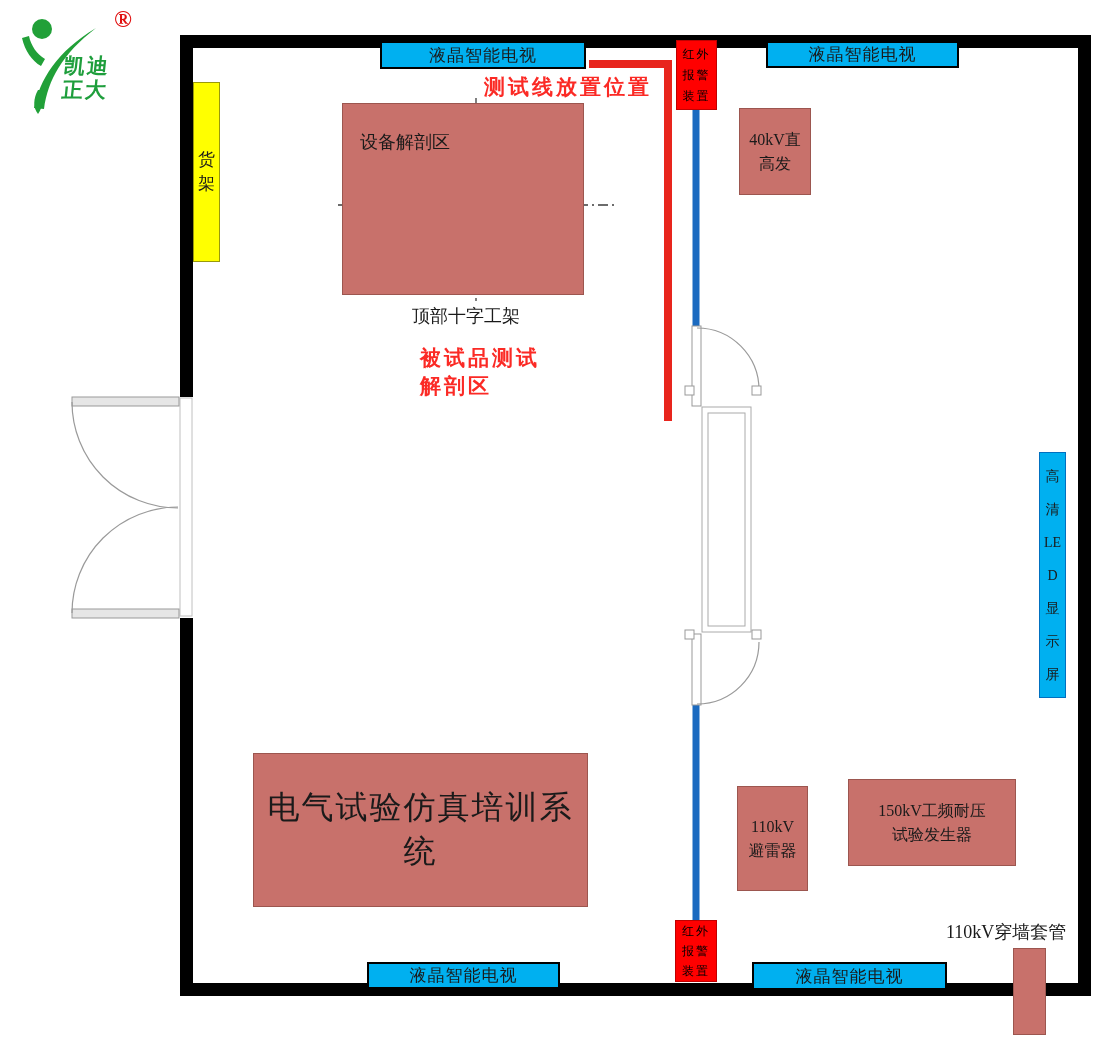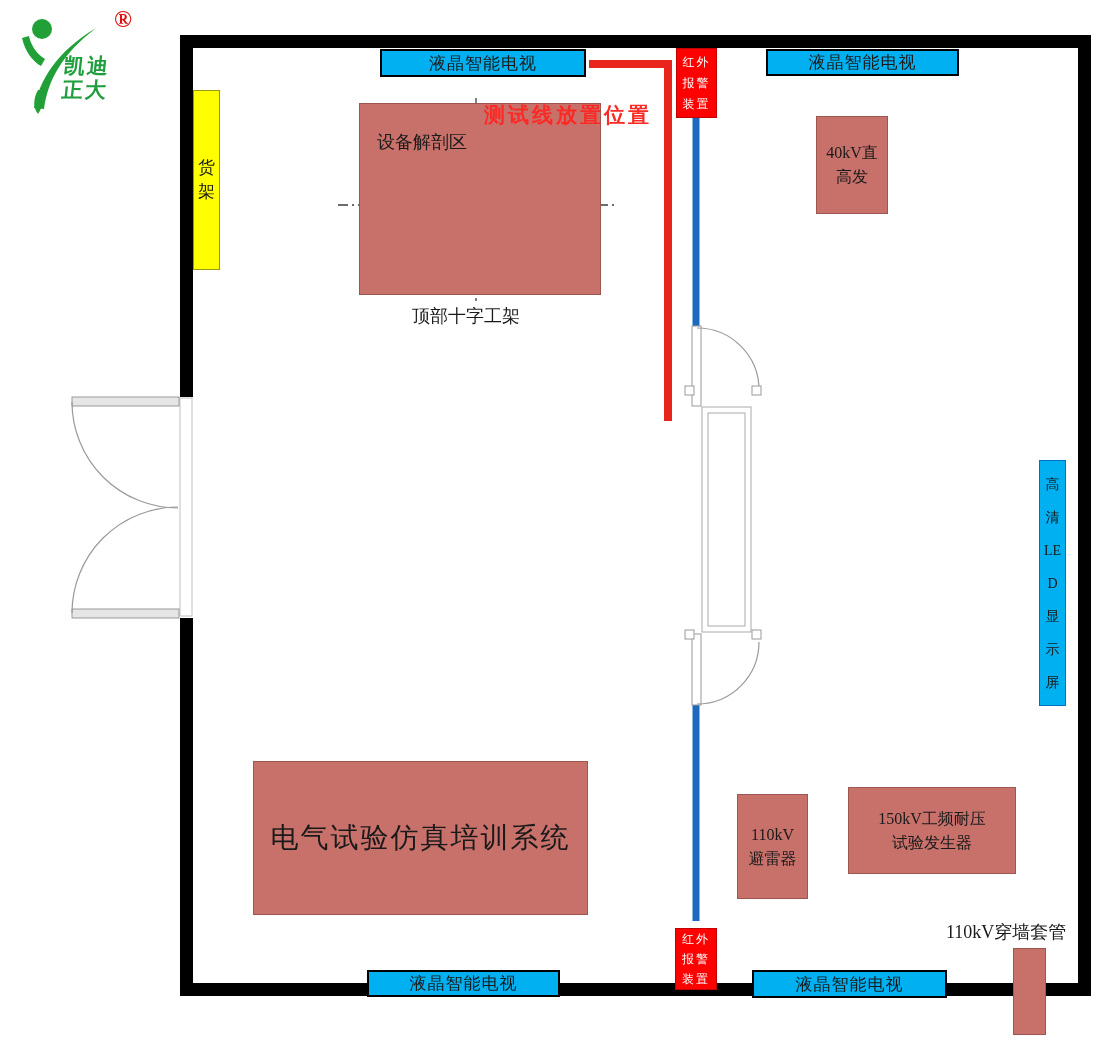--- a/index.html
+++ b/index.html
@@ -3,34 +3,34 @@
 <meta charset="utf-8">
 <style>
   html,body{margin:0;padding:0;background:#fff;}
   .stage{position:relative;width:1107px;height:1044px;background:#fff;
          font-family:"Liberation Serif",serif;overflow:hidden;}
   .abs{position:absolute;box-sizing:border-box;}
   
   .room{left:180px;top:35px;width:911px;height:961px;border:13px solid #000;background:#fff;}
   
   .box{display:flex;flex-direction:column;align-items:center;justify-content:center;
-       text-align:center;color:#1a1a1a;margin-top:8px;}
+       text-align:center;color:#1a1a1a;}
   .brown{background:#C8716B;border:1px solid #9C564F;}
   .bluebox{background:#00B0F0;border:2px solid #000;}
   .ledbox{background:#00B0F0;border:1px solid #0070C0;}
-  .redbox{background:#FF0000;border:1px solid #C00000;color:#ffffff;}
+  .redbox{background:#FF0000;border:1px solid #C00000;color:#000000;}
   .yellowbox{background:#FFFF00;border:1px solid #99990a;}
   .greenbox{background:#92D050;border:1px solid #7FA653;}
   .tv-label{font-size:17px;letter-spacing:1px;}
   .equip{font-size:16px;line-height:24px;}
   .alarm{font-size:12px;line-height:21px;letter-spacing:2px;}
   .shelf-label{font-size:17px;line-height:24px;}
   .led-label{font-size:14px;line-height:33px;}
   .console-label{font-size:17px;letter-spacing:1px;}
-  .training-label{font-size:28px;letter-spacing:2px;}
+  .training-label{font-size:32px;letter-spacing:2px;}
   .caption{font-size:18px;color:#1a1a1a;}
   .rednote{font-family:"Liberation Sans",sans-serif;font-weight:bold;color:#FB2A25;
            font-size:21px;letter-spacing:3px;line-height:28px;}
   .logo-text{font-family:"Liberation Sans",sans-serif;font-weight:bold;color:#1E9E3C;
              font-size:21px;letter-spacing:2px;transform:skewX(-6deg);}
   .logo-reg{font-family:"Liberation Serif",serif;color:#E01010;font-size:24px;font-weight:bold;}
   svg{display:block;}
 </style>
 </head>
 <body>
@@ -121,28 +121,32 @@
     <div>红外</div>
     <div>报警</div>
     <div>装置</div>
   </div>
   <div class="abs box redbox alarm" style="left:675px;top:920px;width:42px;height:62px;line-height:20px;">
     <div>红外</div>
     <div>报警</div>
     <div>装置</div>
   </div>
 
-  <div class="abs brown" style="left:359px;top:103px;width:242px;height:192px;">
+  <div class="abs brown" style="left:342px;top:103px;width:242px;height:192px;">
     <span class="abs caption" style="left:17px;top:26px;">设备解剖区</span>
   </div>
   <div class="abs caption" style="left:386px;top:304px;width:160px;text-align:center;">顶部十字工架</div>
 
-  <div class="abs rednote" style="left:484px;top:73px;margin-top:28px;">测试线放置位置</div>
+  <div class="abs rednote" style="left:484px;top:73px;">测试线放置位置</div>
+  <div class="abs rednote" style="left:420px;top:344px;">
+    <div>被试品测试</div>
+    <div>解剖区</div>
+  </div>
 
-  <div class="abs box brown equip" style="left:816px;top:108px;width:72px;height:98px;">
+  <div class="abs box brown equip" style="left:739px;top:108px;width:72px;height:87px;">
     <div>40kV直</div>
     <div>高发</div>
   </div>
 
 
   <div class="abs box ledbox led-label" style="left:1039px;top:452px;width:27px;height:246px;">
     <div>高</div>
     <div>清</div>
     <div>LE</div>
     <div>D</div>

